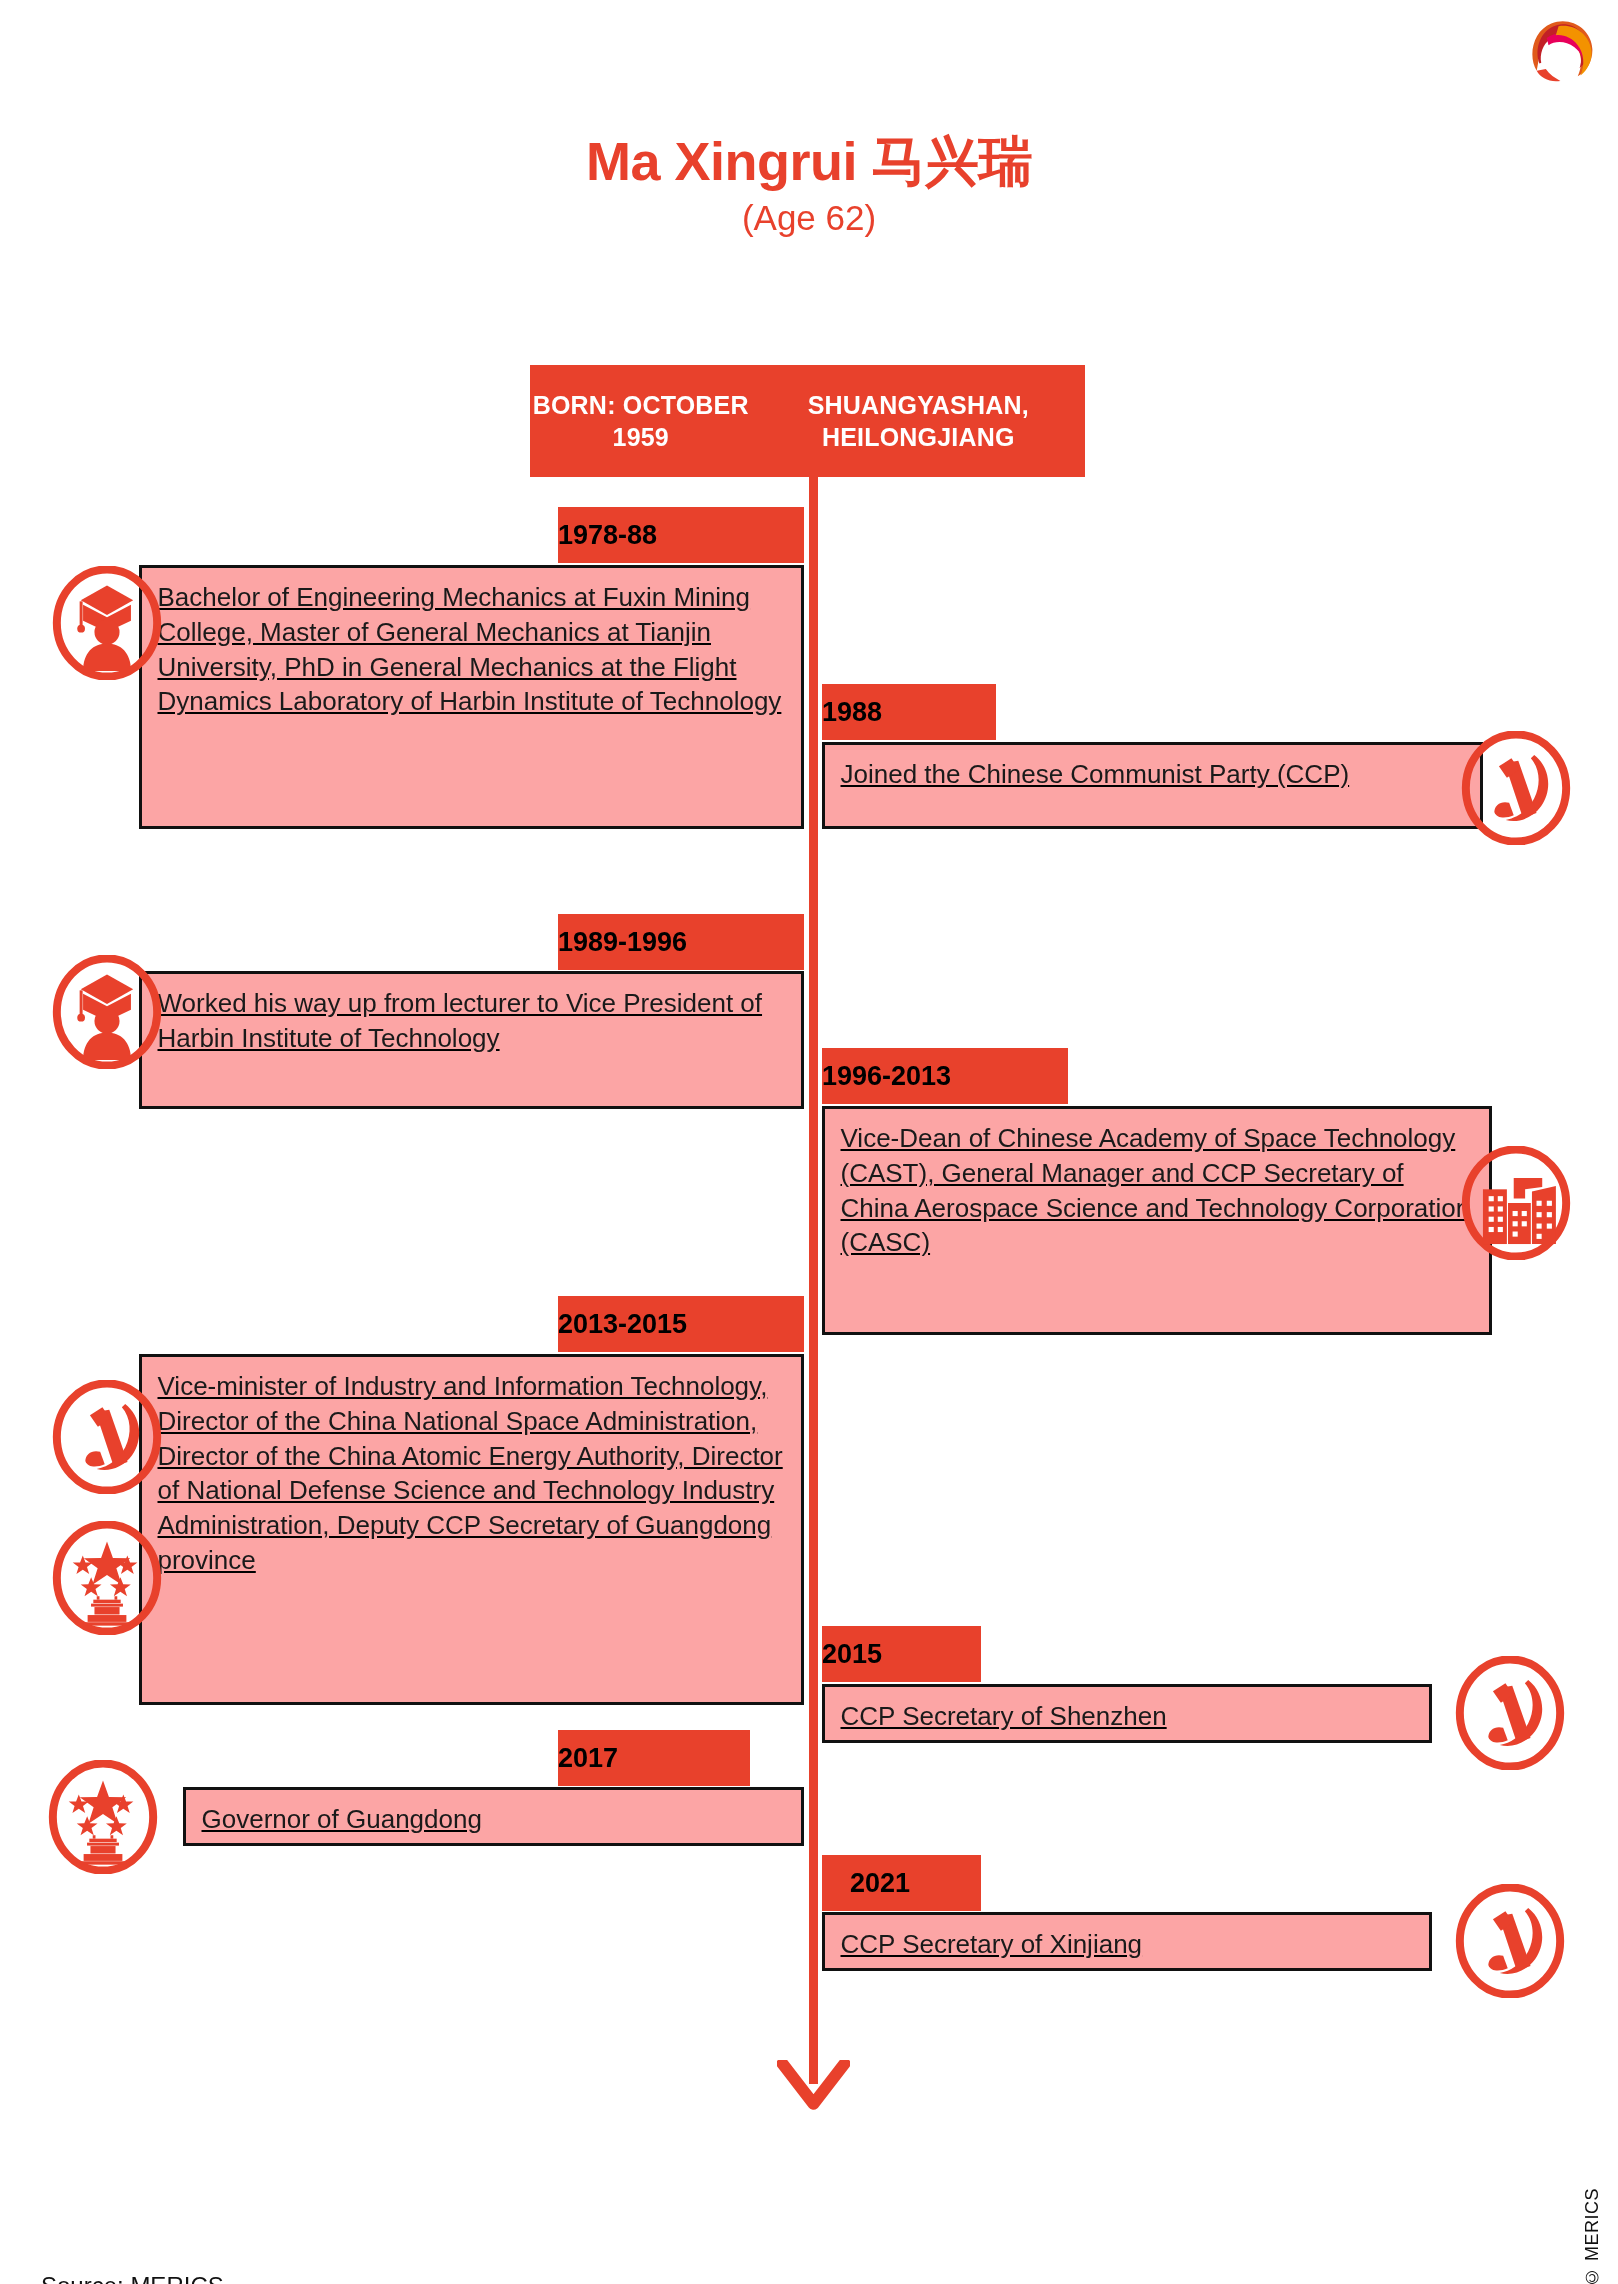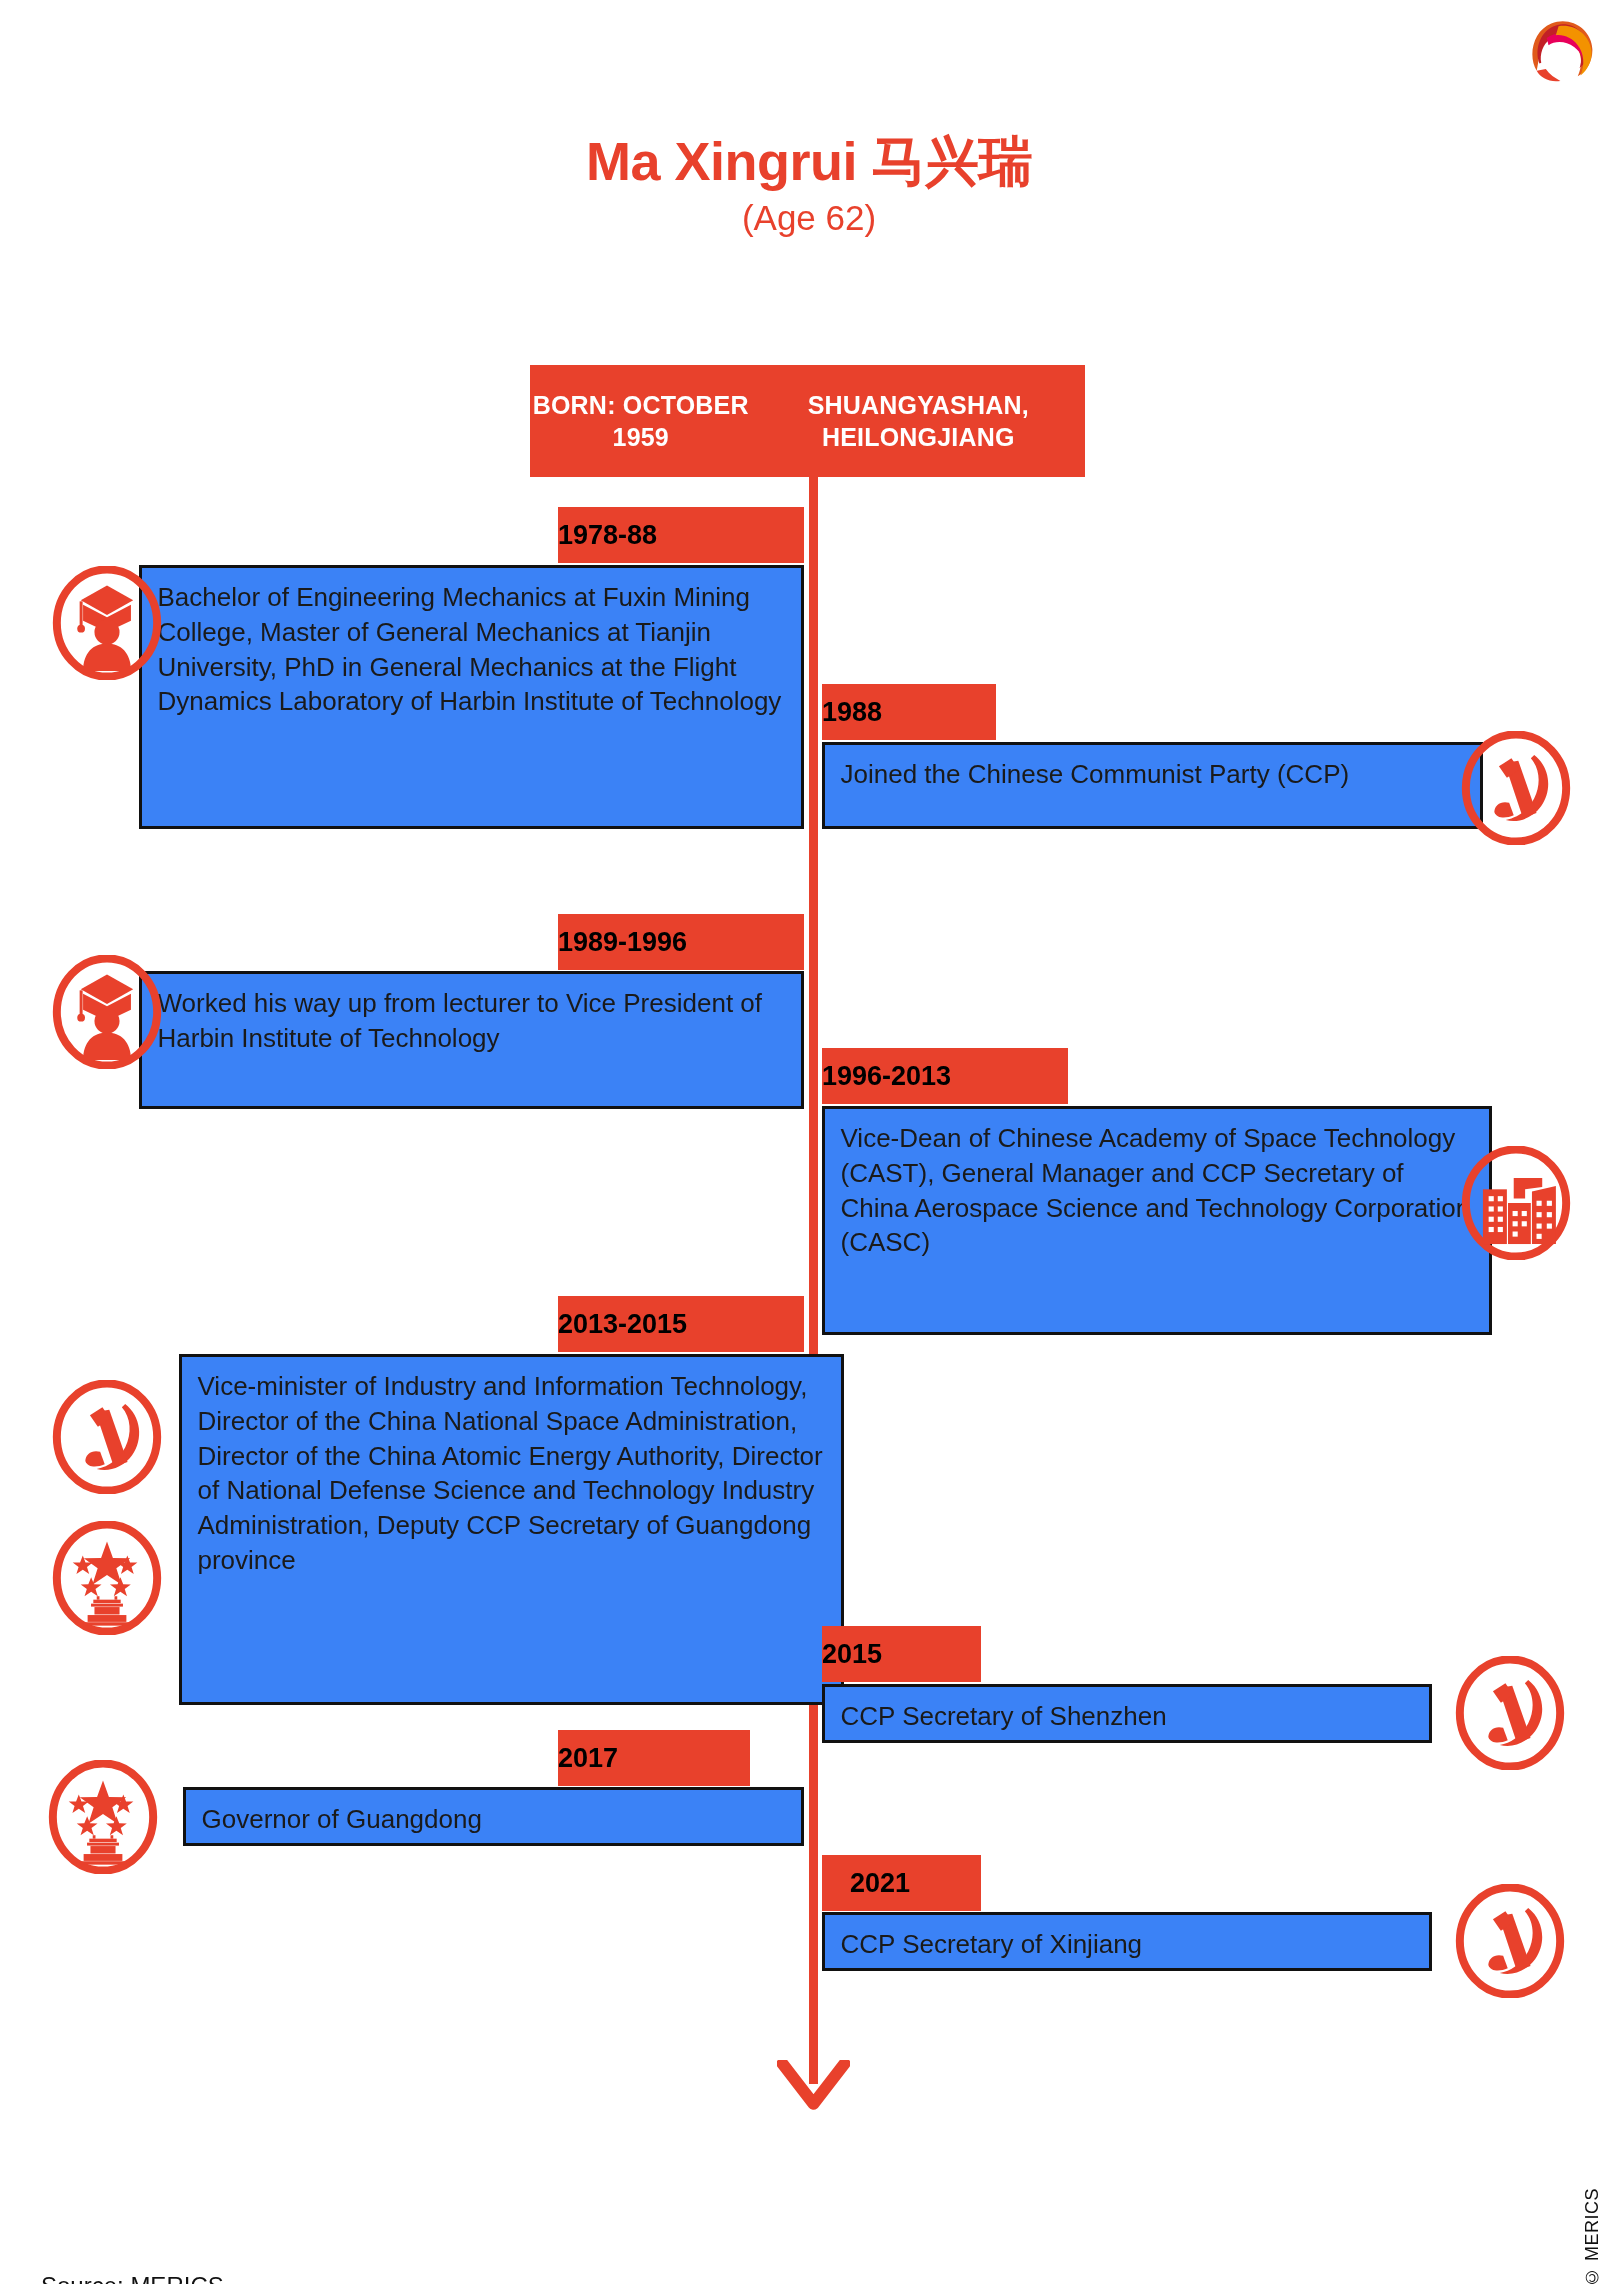--- a/index.html
+++ b/index.html
@@ -92,23 +92,24 @@
     font-size: 27px;
     display: flex;
     align-items: center;
     justify-content: flex-start;
     z-index: 3;
   }
 
   
   .entry-box {
     position: absolute;
-    background: #3b82f6;
+    background: #fca5a5;
     border: 3.2px solid #111111;
     z-index: 2;
+    text-decoration: underline;
   }
   .entry-text {
     font-size: 26px;
     line-height: 1.34;
     color: #1a1a1a;
     padding: 12px 15.5px 12px 15.5px;
   }
 
   
   .icon-circle {
@@ -254,21 +255,21 @@
         <rect x="68" y="68" width="4.5" height="4.5"></rect>
           <rect x="77" y="68" width="4.5" height="4.5"></rect>
         <rect x="68" y="77" width="4.5" height="4.5"></rect>
       </g>
     </svg>
   </div>
 
   <div class="year-tag" style="left:558px; top:1296px; width:246px; height:56px;">
     <span>2013-2015</span>
   </div>
-  <div class="entry-box" style="left:139px; top:1354px; width:665px; height:351px;margin-left:40px;">
+  <div class="entry-box" style="left:139px; top:1354px; width:665px; height:351px;">
     <div class="entry-text">Vice-minister of Industry and Information Technology, Director of the China National Space Administration, Director of the China Atomic Energy Authority, Director of National Defense Science and Technology Industry Administration, Deputy CCP Secretary of Guangdong province</div>
   </div>
   <div class="icon-circle" style="left:50px; top:1380px; width:114px; height:114px;">
     <svg viewBox="0 0 100 100" xmlns="http://www.w3.org/2000/svg">
       <ellipse cx="50" cy="50" rx="44" ry="47" fill="none" stroke="#E8412C" stroke-width="7"></ellipse>
       <path d="M66 21 C80 32, 82 52, 72 66 C64 77, 51 81, 41 78 C52 76, 61 69, 66 59 C72 47, 71 33, 63 24 Z" fill="#E8412C"></path>
       <path d="M40 28 L52 26 L68 72 L56 76 Z" fill="#E8412C"></path>
       <path d="M35 31 L46 24 L53 34 L42 41 Z" fill="#E8412C"></path>
       <path d="M31 71 C31 65, 37 61, 44 63 L48 74 C41 77, 33 77, 31 71 Z" fill="#E8412C"></path>
     </svg>

